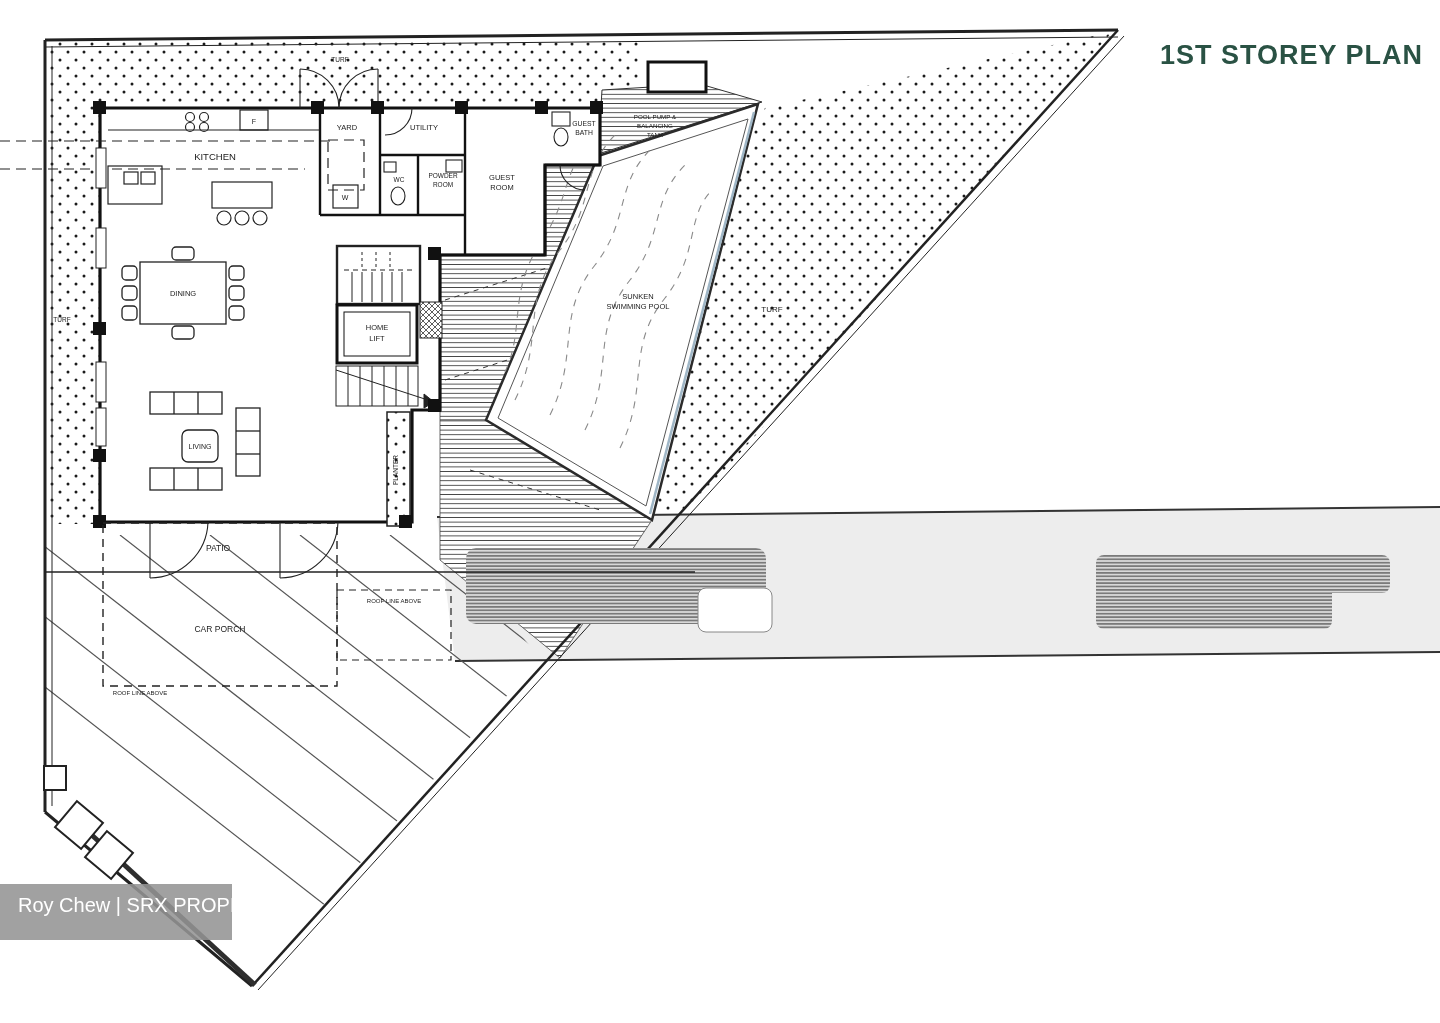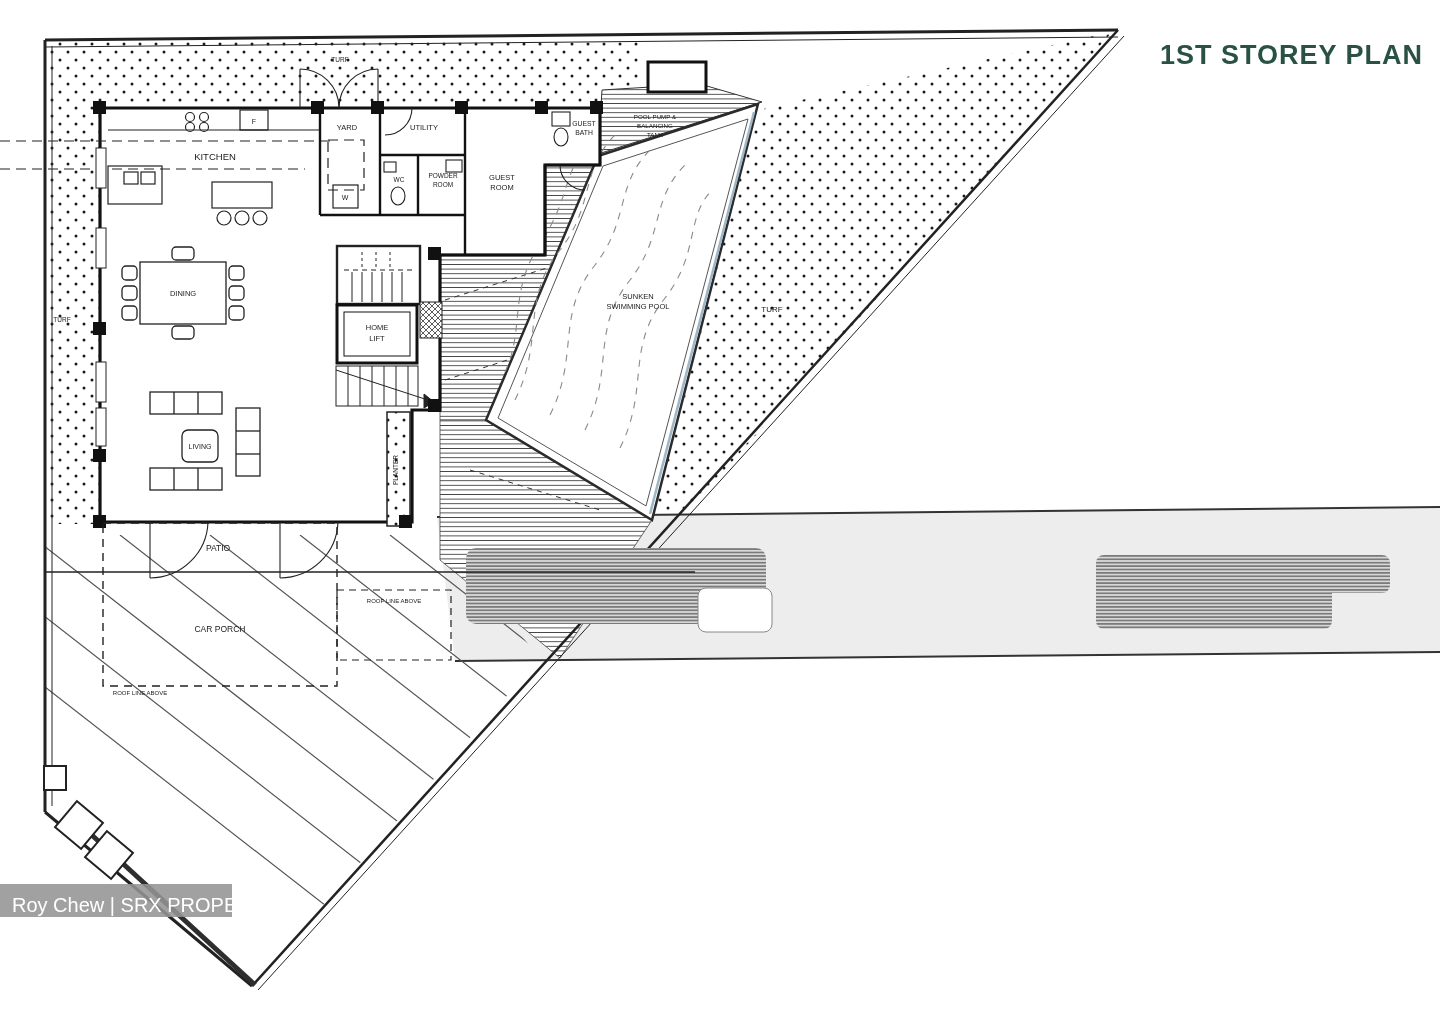--- a/index.html
+++ b/index.html
@@ -2,23 +2,23 @@
 <html><head>
 <meta charset="utf-8">
 <style>
   html,body{margin:0;padding:0;background:#fff;}
   #stage{position:relative;width:1440px;height:1023px;background:#ffffff;overflow:hidden;
          font-family:"Liberation Sans",sans-serif;}
   #plan-svg{position:absolute;left:0;top:0;}
   #plan-title{position:absolute;left:1160px;top:40px;width:270px;
       font-family:"Liberation Sans",sans-serif;font-weight:700;font-size:27px;
       letter-spacing:1px;color:#2a5244;}
-  #watermark{position:absolute;left:0;top:884px;width:232px;height:33px;
+  #watermark{position:absolute;left:0;top:884px;width:232px;height:56px;
       background:rgba(148,148,148,0.88);color:#ffffff;font-size:20px;
-      line-height:42px;padding-left:12px;box-sizing:border-box;white-space:nowrap;}
+      line-height:42px;padding-left:18px;box-sizing:border-box;white-space:nowrap;}
   svg text{font-family:"Liberation Sans",sans-serif;fill:#1a1a1a;}
 </style>
 </head>
 <body>
 
 <div id="stage">
 
 <svg id="plan-svg" width="1440" height="1023" viewBox="0 0 1440 1023">
   <defs>
     <pattern id="pat-dots" width="16" height="16" patternUnits="userSpaceOnUse">

